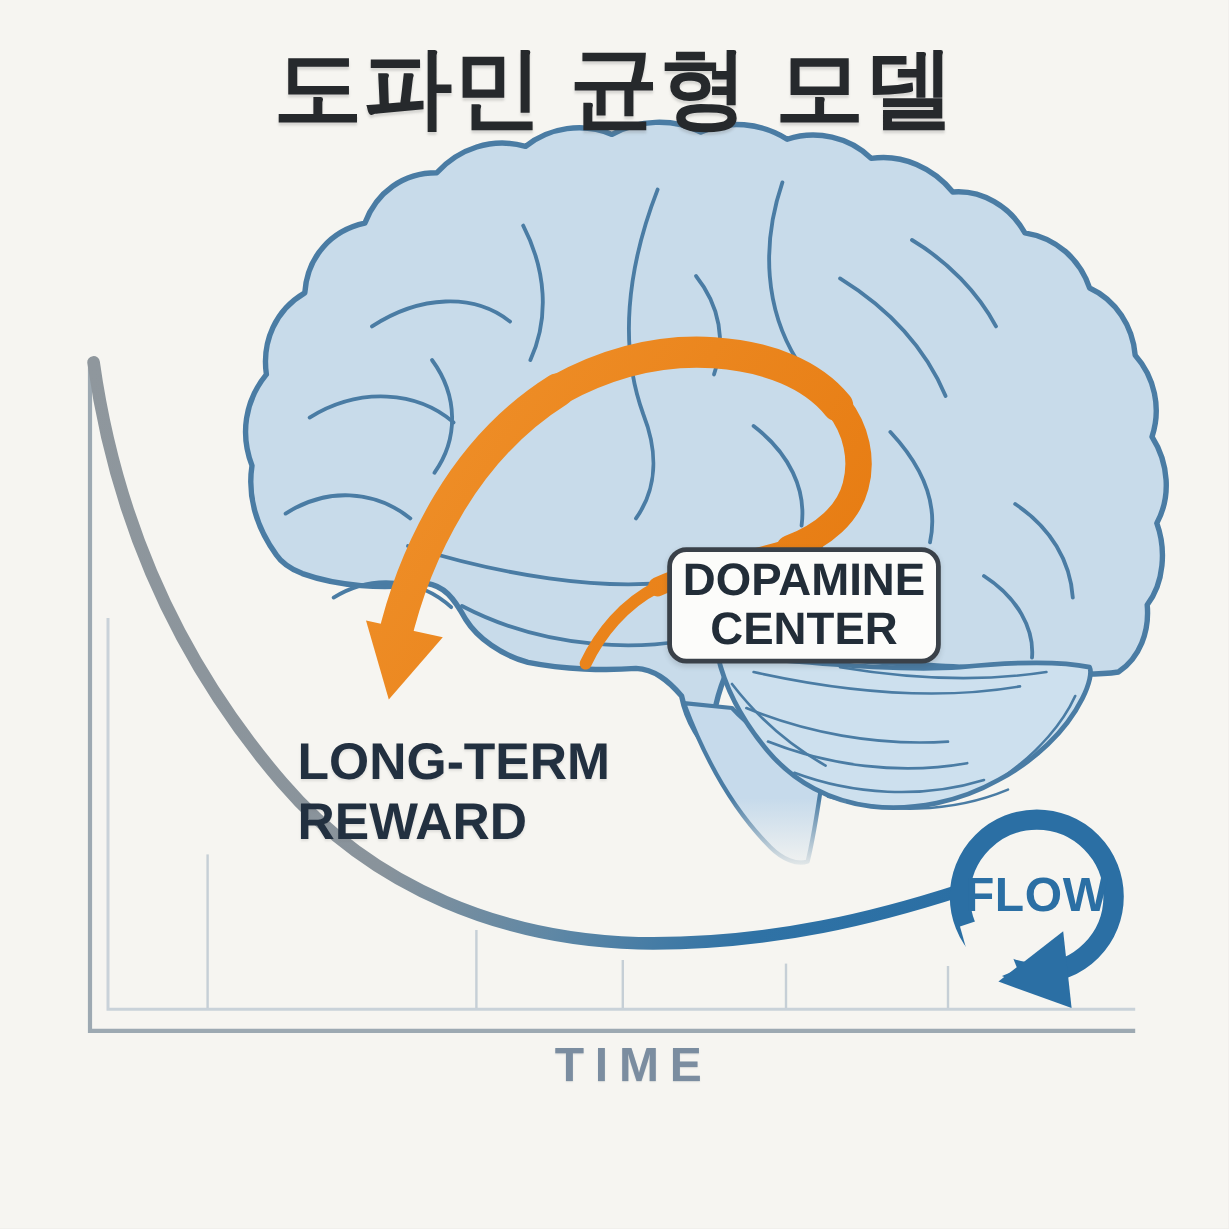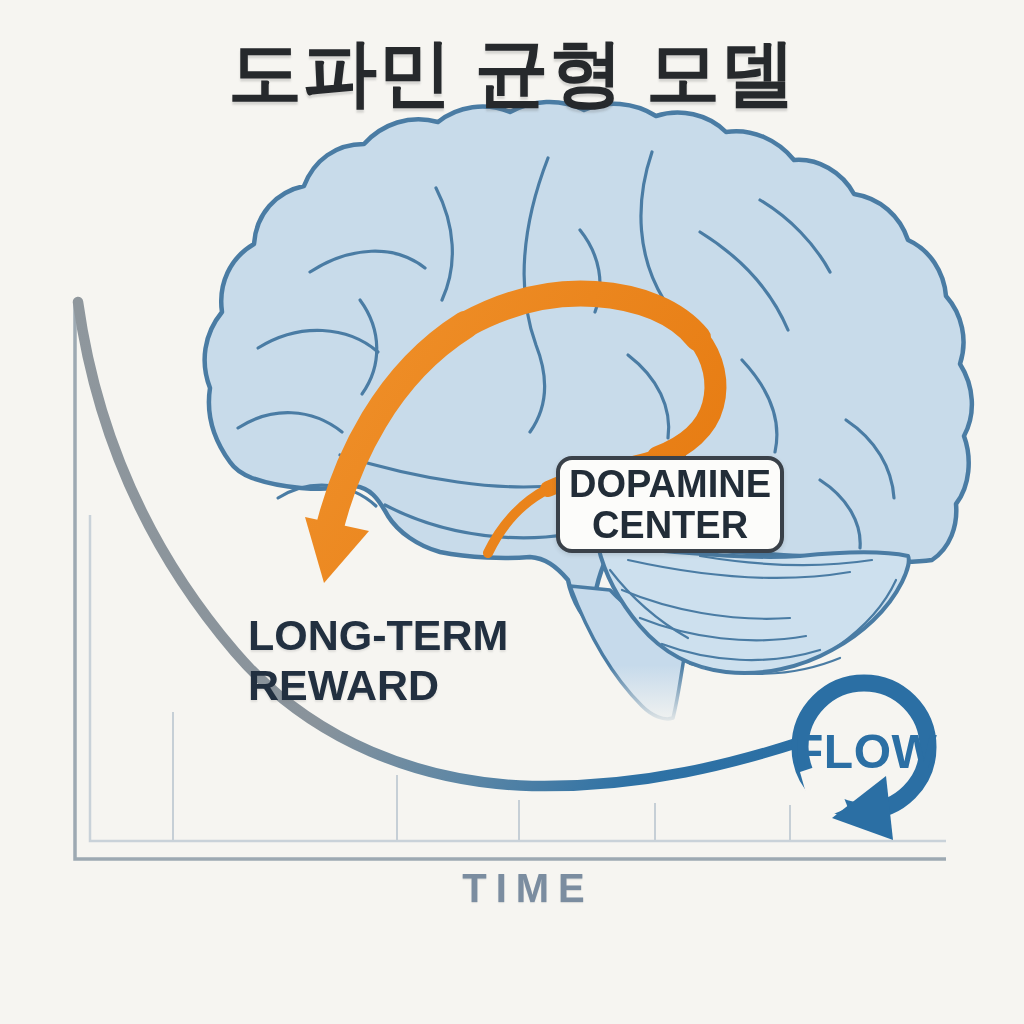--- a/index.html
+++ b/index.html
@@ -32,21 +32,21 @@
   .dopamine-box span{
     font-weight:700;font-size:38px;line-height:1.06;color:#222d38;letter-spacing:0px;
   }
   .time-label{
     left:0;top:866px;width:1056px;text-align:center;
     font-size:40px;font-weight:700;color:#7b8da0;letter-spacing:9px;
     text-shadow:0 1px 1px rgba(120,130,140,0.25);
   }
   .flow-label{
     left:794px;top:724px;width:140px;text-align:center;
-    font-size:48px;font-weight:700;color:#2b6fa4;letter-spacing:0.5px;
+    font-size:40px;font-weight:700;color:#2b6fa4;letter-spacing:0.5px;
   }
 </style>
 </head>
 <body>
 
 <div class="stage">
 
   <svg width="1024" height="1024" viewBox="0 0 1024 1024">
     <defs>
       <linearGradient id="curveGrad" gradientUnits="userSpaceOnUse" x1="78" y1="302" x2="800" y2="745">

